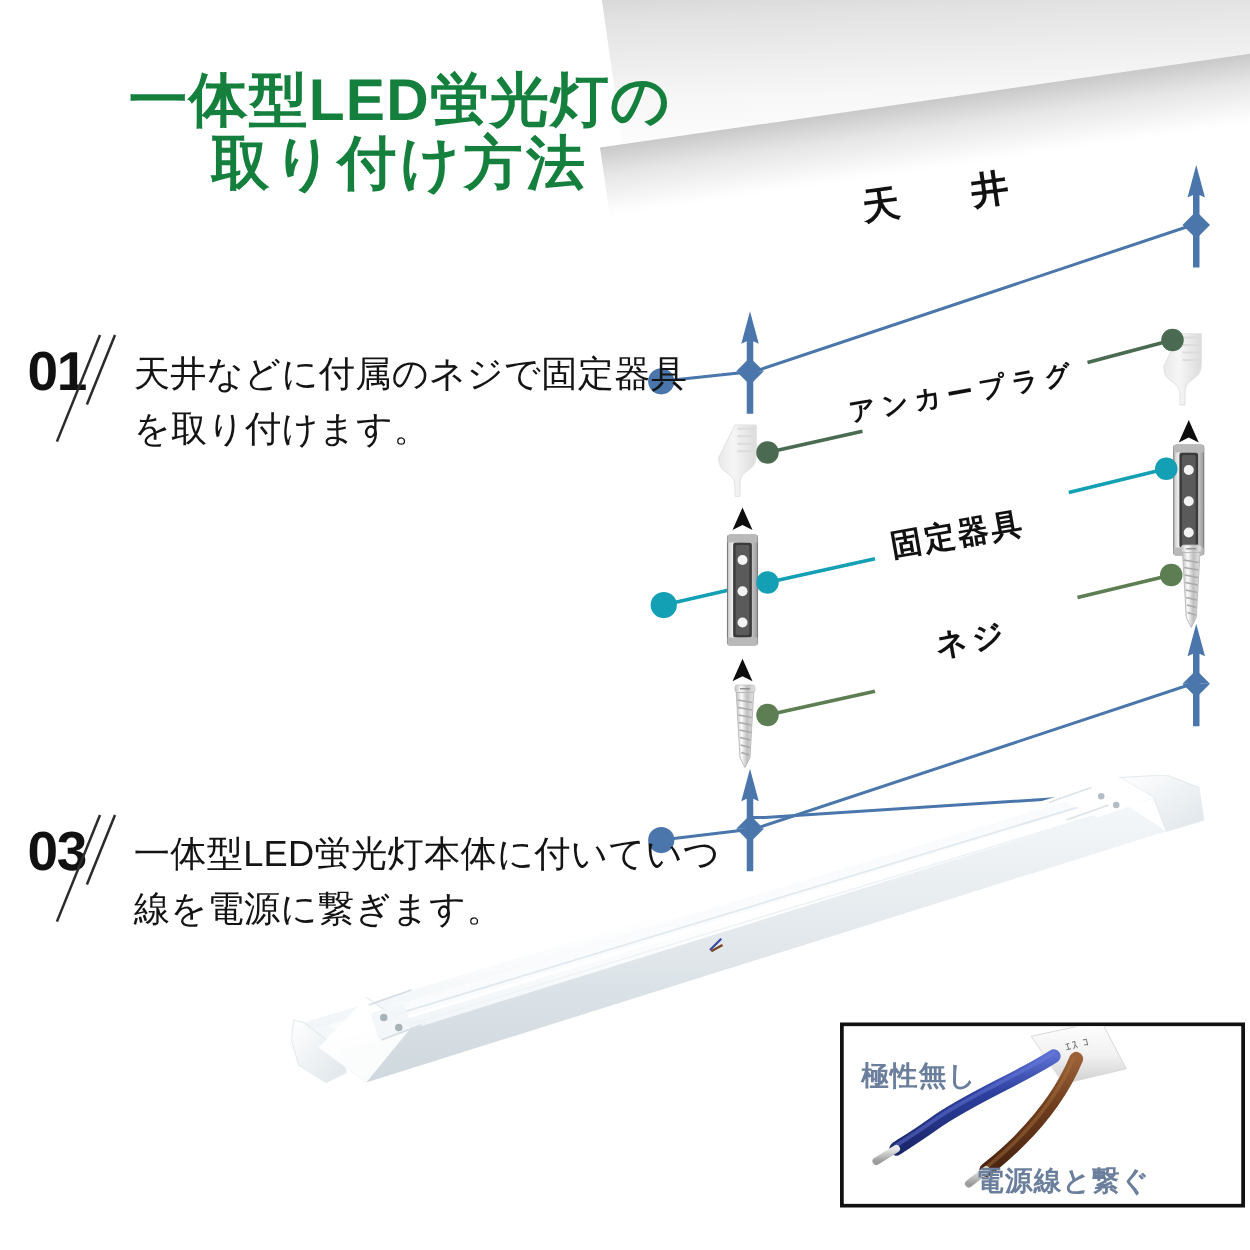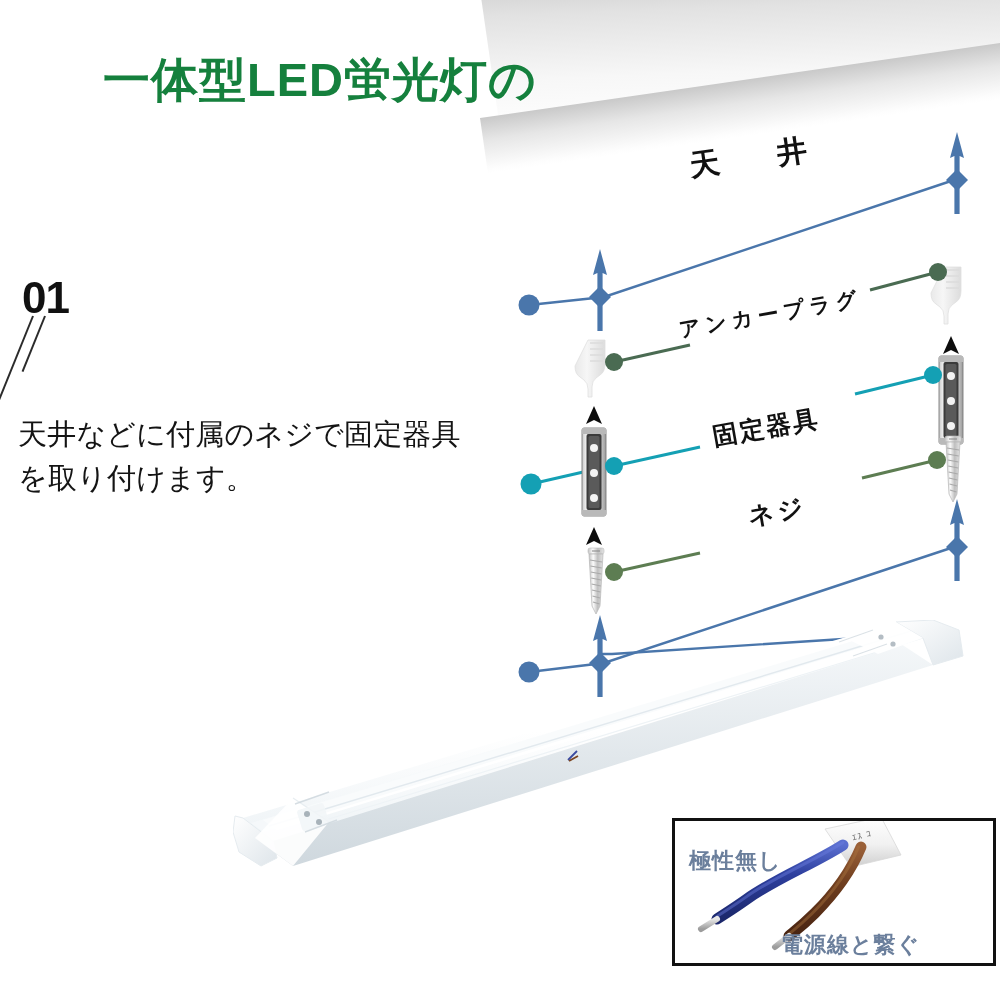--- a/index.html
+++ b/index.html
@@ -43,21 +43,21 @@
     width:2px;height:92px;top:-4px;
     transform:rotate(22deg);transform-origin:top center;
   }
   .slash::before{left:14px;}
   .slash::after{left:26px;height:60px;top:-4px;}
   .step-text{
     font-size:29px;line-height:1.52;color:#141414;
     padding-top:6px;margin-left:-4px;white-space:pre-line;
     letter-spacing:.2px;
   }
-  #step1{top:272px;flex-direction:column;}
+  #step1{top:272px;}
   #step2{top:462px;}
   #step3{top:656px;}
 
   
   .ceiling{
     position:absolute;
     left:480px;top:-10px;width:700px;height:150px;
     background:linear-gradient(186deg,#9f9f9f 0%,#bdbdbd 14%,#e2e2e2 45%,#f7f7f7 74%,#ffffff 100%);
     transform:rotate(-8.2deg);
     transform-origin:left top;
@@ -108,30 +108,37 @@
 <body>
 
 <div id="root">
 
   <div class="ceiling"></div>
   <div class="ceiling-shade"></div>
   <div class="ceiling-label">天　井</div>
 
   <div class="title-block">
     <span class="title-line l1">一体型LED蛍光灯の</span>
+    <span class="title-line l2">取り付け方法</span>
   </div>
 
   <div class="step" id="step1">
     <span class="step-num">01</span>
     <span class="slash"></span>
     <span class="step-text">天井などに付属のネジで固定器具
 を取り付けます。</span>
   </div>
 
 
+  <div class="step" id="step3">
+    <span class="step-num">03</span>
+    <span class="slash"></span>
+    <span class="step-text">一体型LED蛍光灯本体に付いていつ
+線を電源に繋ぎます。</span>
+  </div>
 
   <div class="part-label" id="lbl-anchor">アンカープラグ</div>
   <div class="part-label" id="lbl-bracket">固定器具</div>
   <div class="part-label" id="lbl-screw">ネジ</div>
 
   <svg class="overlay" viewBox="0 0 1000 1000">
     <defs>
       <linearGradient id="gMetal" x1="0" y1="0" x2="1" y2="0">
         <stop offset="0%" stop-color="#c9c9c9"></stop>
         <stop offset="18%" stop-color="#f2f2f2"></stop>

